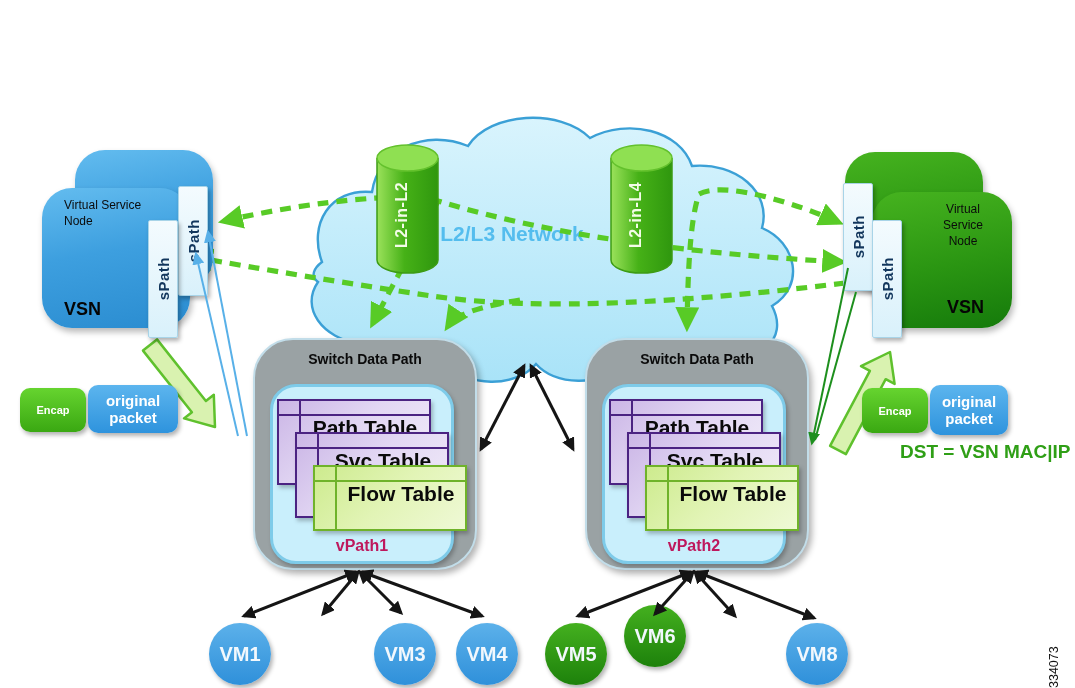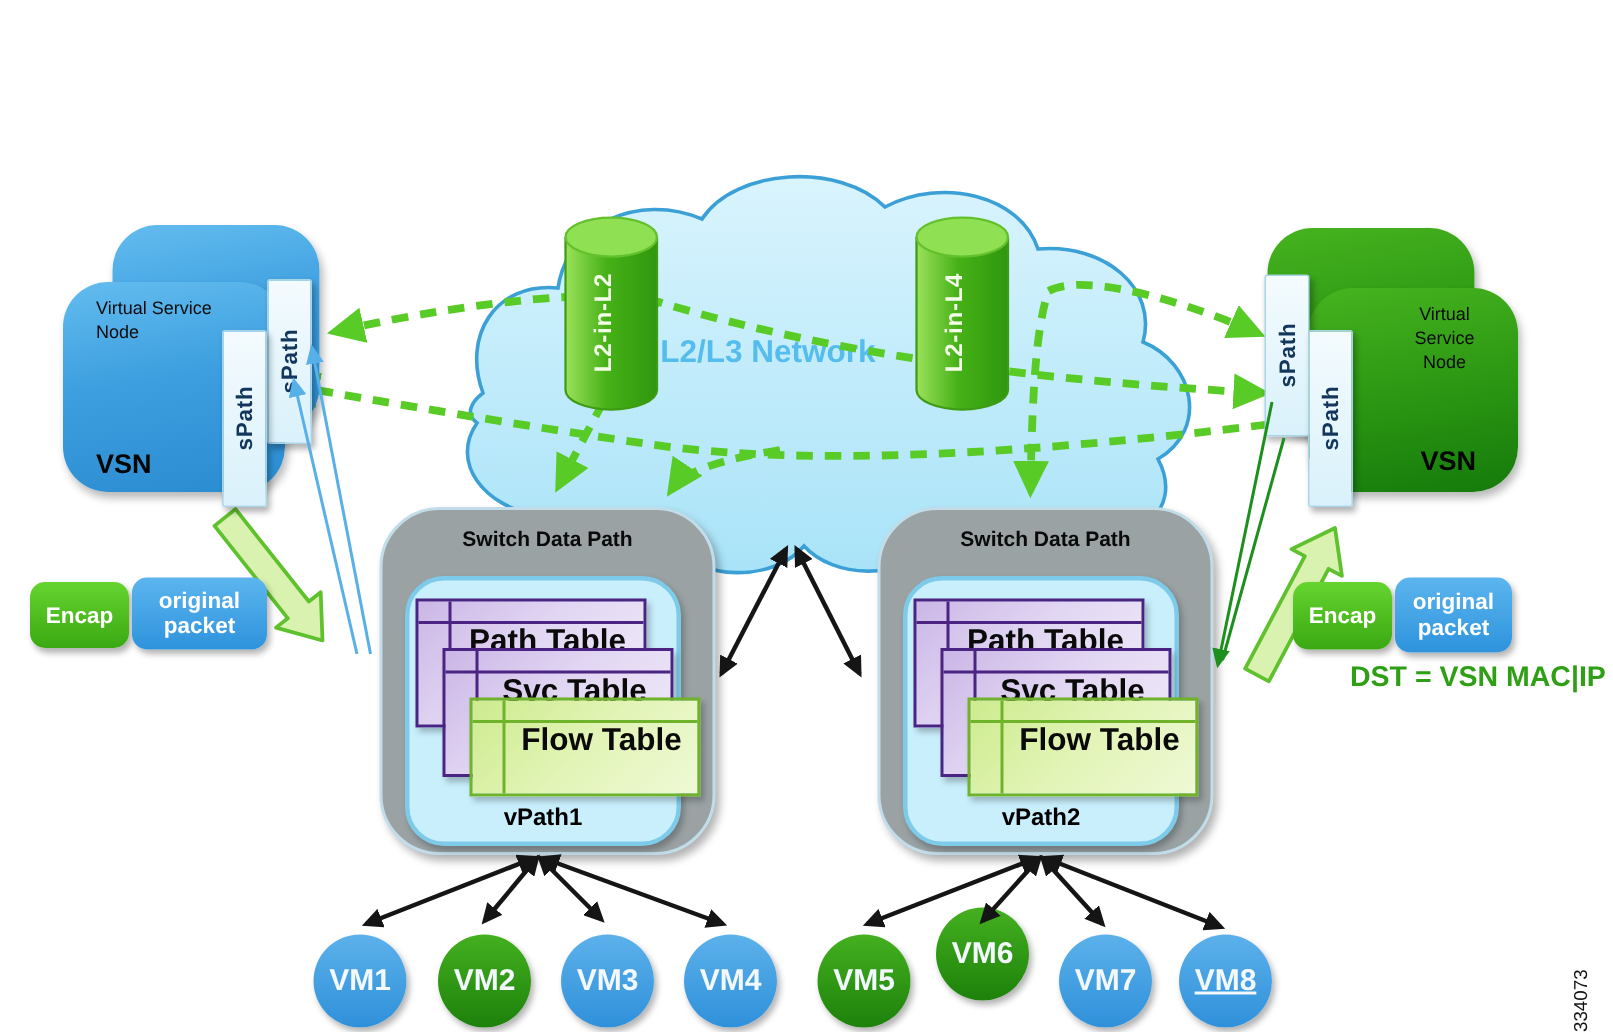--- a/index.html
+++ b/index.html
@@ -26,39 +26,39 @@
              font-size:15px;font-weight:700;color:#12365c;letter-spacing:.5px;}
 
   
   .sdp-outer{background:#9aa2a4;border:2px solid #c2dde9;border-radius:40px;
              box-shadow:3px 4px 6px rgba(0,0,0,.3);}
   .sdp-title{position:absolute;width:100%;text-align:center;top:11px;
              font-size:14px;font-weight:700;color:#0a0a0a;}
   .sdp-inner{background:#c9effc;border:3px solid #7ecbe9;border-radius:26px;
              box-shadow:2px 3px 4px rgba(0,0,0,.25);}
   .vpath-label{position:absolute;width:100%;text-align:center;bottom:6px;
-             font-size:16px;font-weight:700;color:#000000;}
+             font-size:16px;font-weight:700;color:#be185d;}
 
   
   .tbl{box-shadow:2px 3px 4px rgba(0,0,0,.25);}
   .tbl-purple{background:linear-gradient(135deg,#cbb6e6 0%,#e2d7f3 45%,#f2edfa 100%);
               border:2px solid #4b2382;}
   .tbl-green{background:linear-gradient(135deg,#cdeb8e 0%,#e2f4b6 50%,#eff9d6 100%);
               border:2px solid #6fb32a;}
   .tbl .hline{position:absolute;left:0;right:0;top:13px;height:2px;}
   .tbl .vline{position:absolute;left:20px;top:0;bottom:0;width:2px;}
   .tbl-purple .hline,.tbl-purple .vline{background:#4b2382;}
   .tbl-green .hline,.tbl-green .vline{background:#6fb32a;}
   .tbl .lbl{position:absolute;left:22px;right:0;top:15px;text-align:center;
             font-size:21px;font-weight:700;color:#0a0a0a;}
 
   
   .encap-box{background:linear-gradient(180deg,#66d42f,#3aa812);border-radius:10px;
              box-shadow:2px 3px 4px rgba(0,0,0,.3);display:flex;align-items:center;
-             justify-content:center;font-size:15px;font-weight:700;color:#fff;}
+             justify-content:center;font-size:11px;font-weight:700;color:#fff;}
   .packet-box{background:linear-gradient(180deg,#5cb5ee,#2e93dd);border-radius:10px;
              box-shadow:2px 3px 4px rgba(0,0,0,.3);display:flex;align-items:center;
              justify-content:center;text-align:center;font-size:15px;font-weight:700;
              color:#fff;line-height:1.15;}
   .dst-text{font-size:19px;font-weight:700;color:#2f9f16;white-space:nowrap;}
 
   
   .vm{width:62px;height:62px;border-radius:50%;display:flex;align-items:center;
       justify-content:center;font-size:20px;font-weight:700;color:#f2f8fd;
       box-shadow:2px 3px 4px rgba(0,0,0,.3);}
@@ -220,39 +220,33 @@
     <span>Encap</span>
   </div>
   <div class="hbox packet-box" style="left:930px;top:385px;width:78px;height:50px;">
     <span style="width:66px;">original packet</span>
   </div>
   <div class="hbox dst-text" style="left:900px;top:441px;">DST = VSN MAC|IP</div>
 
   <div class="hbox vm" style="left:209px;top:623px;" data-color="blue">
     <span>VM1</span>
     </div>
-  <div class="hbox vm" style="left:292px;top:623px;" data-color="green">
-    <span>VM2</span>
-    </div>
   <div class="hbox vm" style="left:374px;top:623px;" data-color="blue">
     <span>VM3</span>
     </div>
   <div class="hbox vm" style="left:456px;top:623px;" data-color="blue">
     <span>VM4</span>
     </div>
   <div class="hbox vm" style="left:545px;top:623px;" data-color="green">
     <span>VM5</span>
     </div>
   <div class="hbox vm" style="left:624px;top:605px;" data-color="green">
     <span>VM6</span>
     </div>
-  <div class="hbox vm" style="left:706px;top:623px;" data-color="blue">
-    <span>VM7</span>
-    </div>
-  <div class="hbox vm" style="left:786px;top:623px;text-decoration:underline;" data-color="blue">
+  <div class="hbox vm" style="left:786px;top:623px;" data-color="blue">
     <span>VM8</span>
     </div>
 
   <div class="hbox fig-num" style="left:1047px;top:612px;height:76px;">334073</div>
 
   <svg id="svg-over" width="1075" height="688" viewBox="0 0 1075 688">
 
     <g stroke="#58b0e8" stroke-width="2" fill="none">
       <path d="M 238 436 L 196 254" marker-end="url(#mb)"></path>
       <path d="M 247 436 L 208 232" marker-end="url(#mb)"></path>

